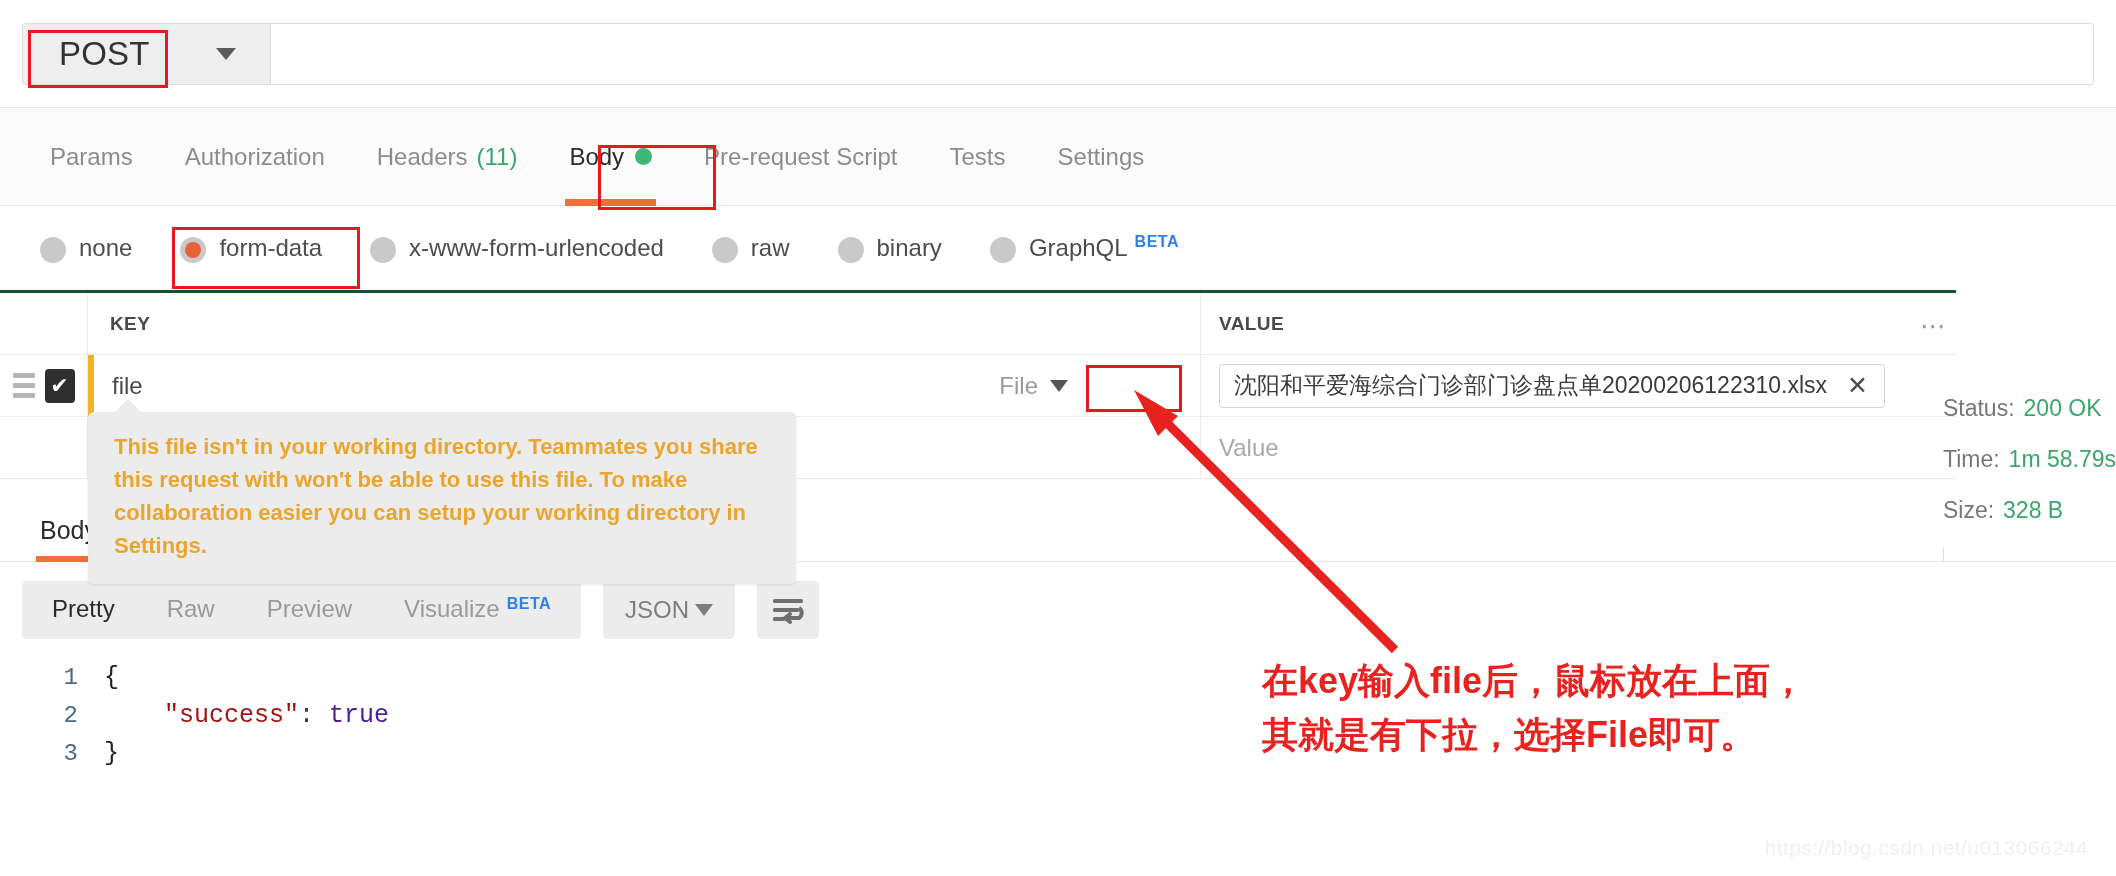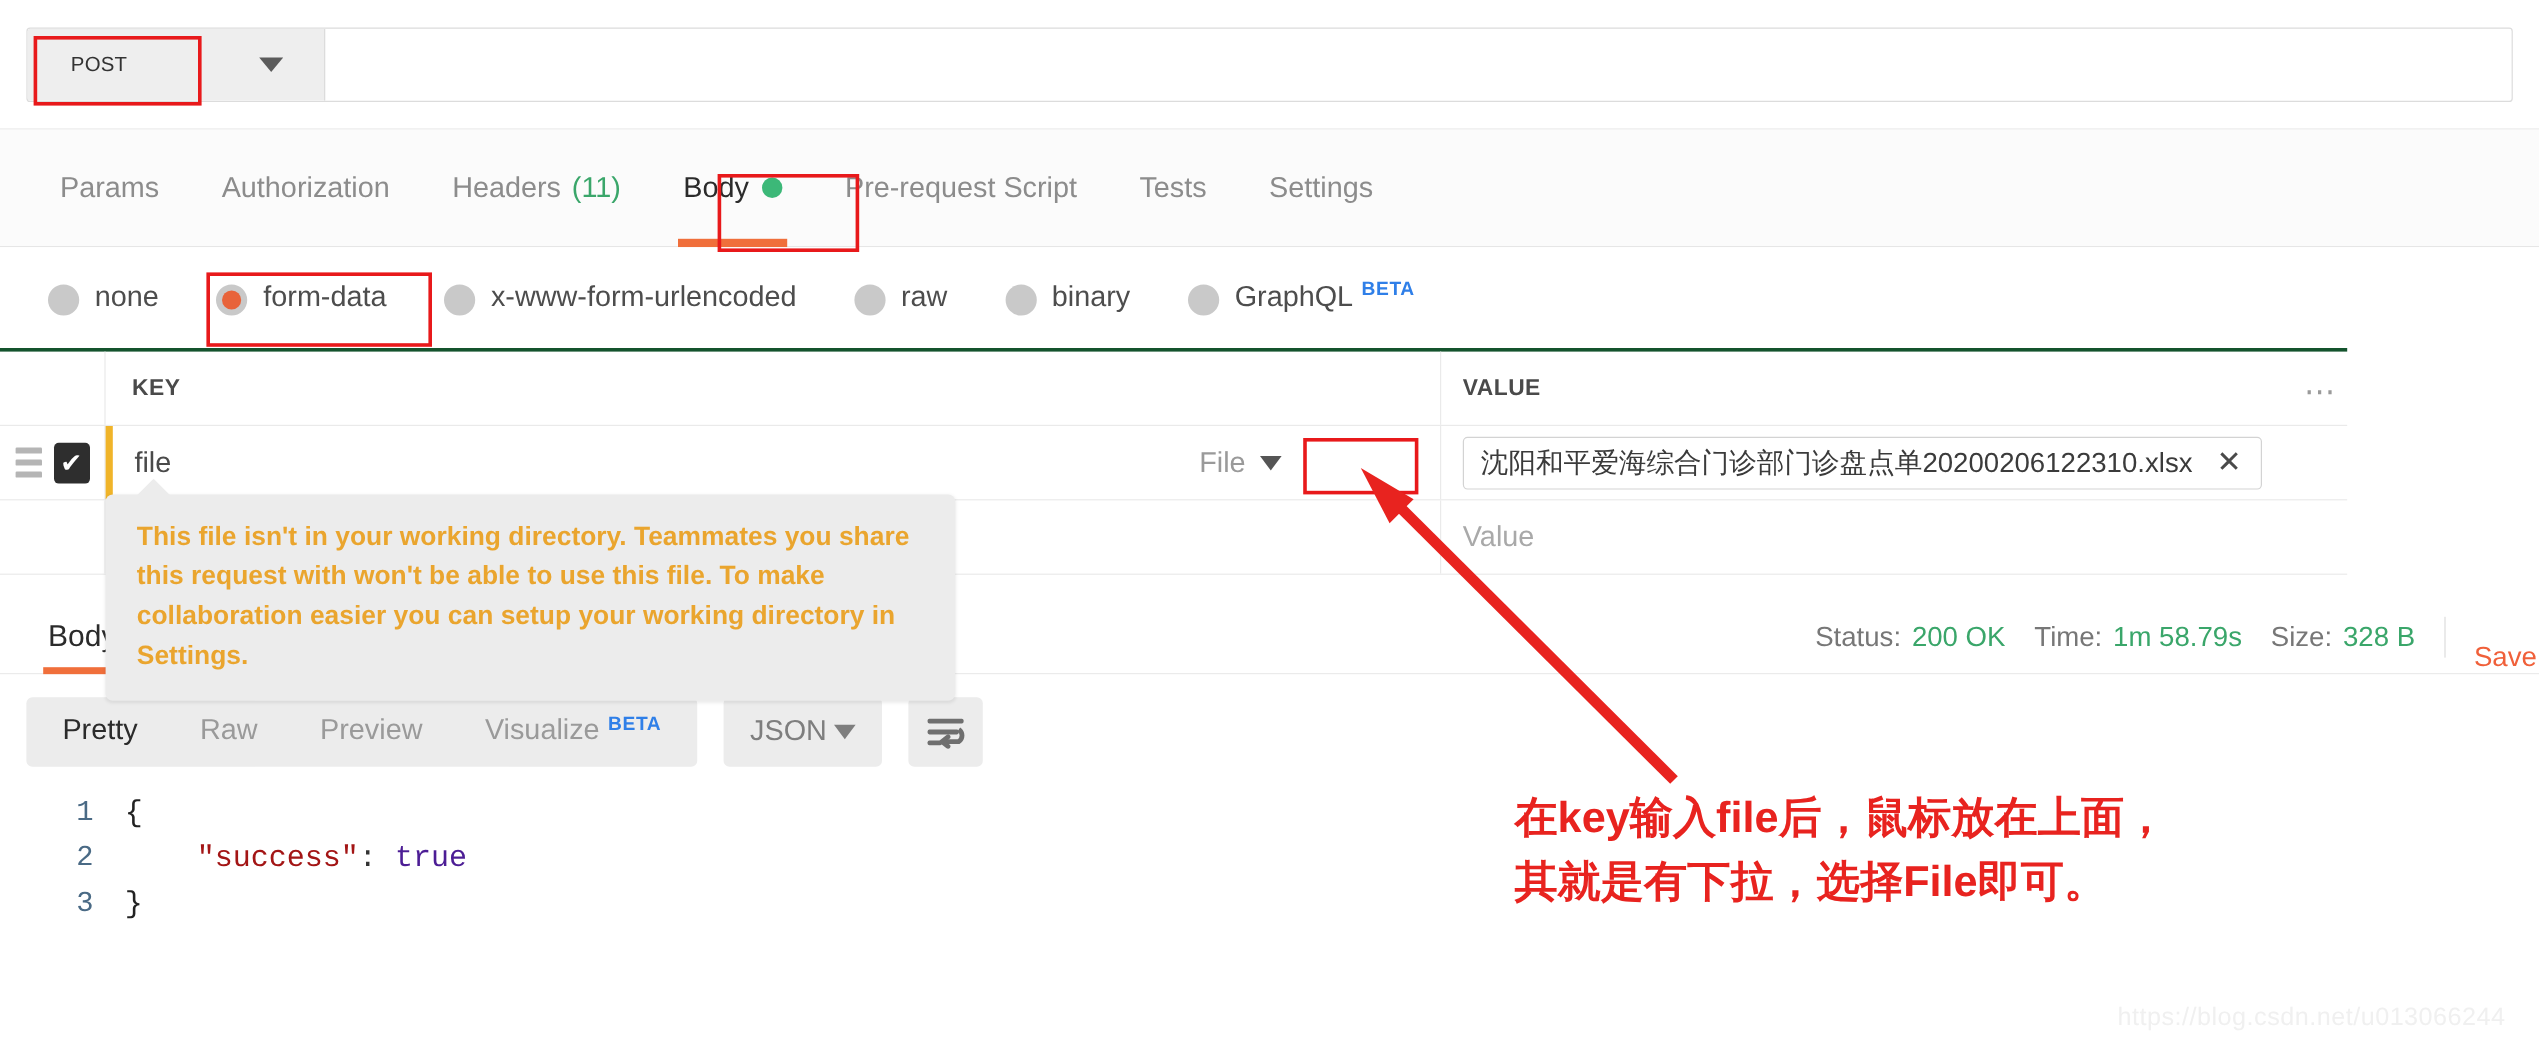--- a/index.html
+++ b/index.html
@@ -19,21 +19,21 @@
   }
   .method-url-wrap {
     flex: 1 1 auto; display: flex; height: 62px;
     border: 1px solid #dcdcdc; border-radius: 3px; background: #fff; overflow: hidden;
   }
   .method-box {
     position: relative; width: 248px; height: 100%; background: #eeeeee;
     display: flex; align-items: center; border-right: 1px solid #dcdcdc;
   }
   .method-label {
-    font-size: 17px; color: #333; padding-left: 36px; letter-spacing: .2px;
+    font-size: 33px; color: #333; padding-left: 36px; letter-spacing: .2px;
   }
   .method-caret {
     position: absolute; right: 34px; top: 50%; transform: translateY(-50%);
     width: 0; height: 0; border-left: 10px solid transparent;
     border-right: 10px solid transparent; border-top: 12px solid #5b5b5b;
   }
   .url-input {
     flex: 1 1 auto; height: 100%; background: #f4f4f4;
     display: flex; align-items: center; padding-left: 26px;
     font-size: 25px; color: #3a3a3a; border: none; outline: none;
@@ -184,22 +184,22 @@
     position: relative; height: 62px; display: flex; align-items: center;
     padding: 0 22px; font-size: 25px; color: #949494; cursor: pointer; white-space: nowrap;
   }
   .resp-tab.active { color: #2b2b2b; }
   .resp-tab .count { color: #3aa66a; margin-left: 9px; }
   .resp-tab.active::after {
     content: ""; position: absolute; left: 18px; right: 18px; bottom: 0;
     height: 6px; background: #f06f3b;
   }
   .resp-meta {
-    margin-left: auto; display: flex; align-items: center; gap: 24px;
-    padding-right: 0; font-size: 23px; color: #777;
+    margin-left: auto; display: flex; align-items: flex-start; gap: 24px;
+    padding-right: 0; font-size: 23px; color: #777; flex-direction: column;
   }
   .resp-meta .val { color: #3aa66a; margin-left: 9px; }
   .meta-sep { width: 1px; height: 34px; background: #dcdcdc; }
   .save-resp { color: #f0603a; font-size: 23px; cursor: pointer; padding-right: 2px; margin-top: 34px; }
 
   
   .resp-toolbar {
     position: absolute; left: 0; top: 562px; width: 2116px; height: 96px;
     display: flex; align-items: center; padding-left: 22px; gap: 22px; background:#fff;
   }

